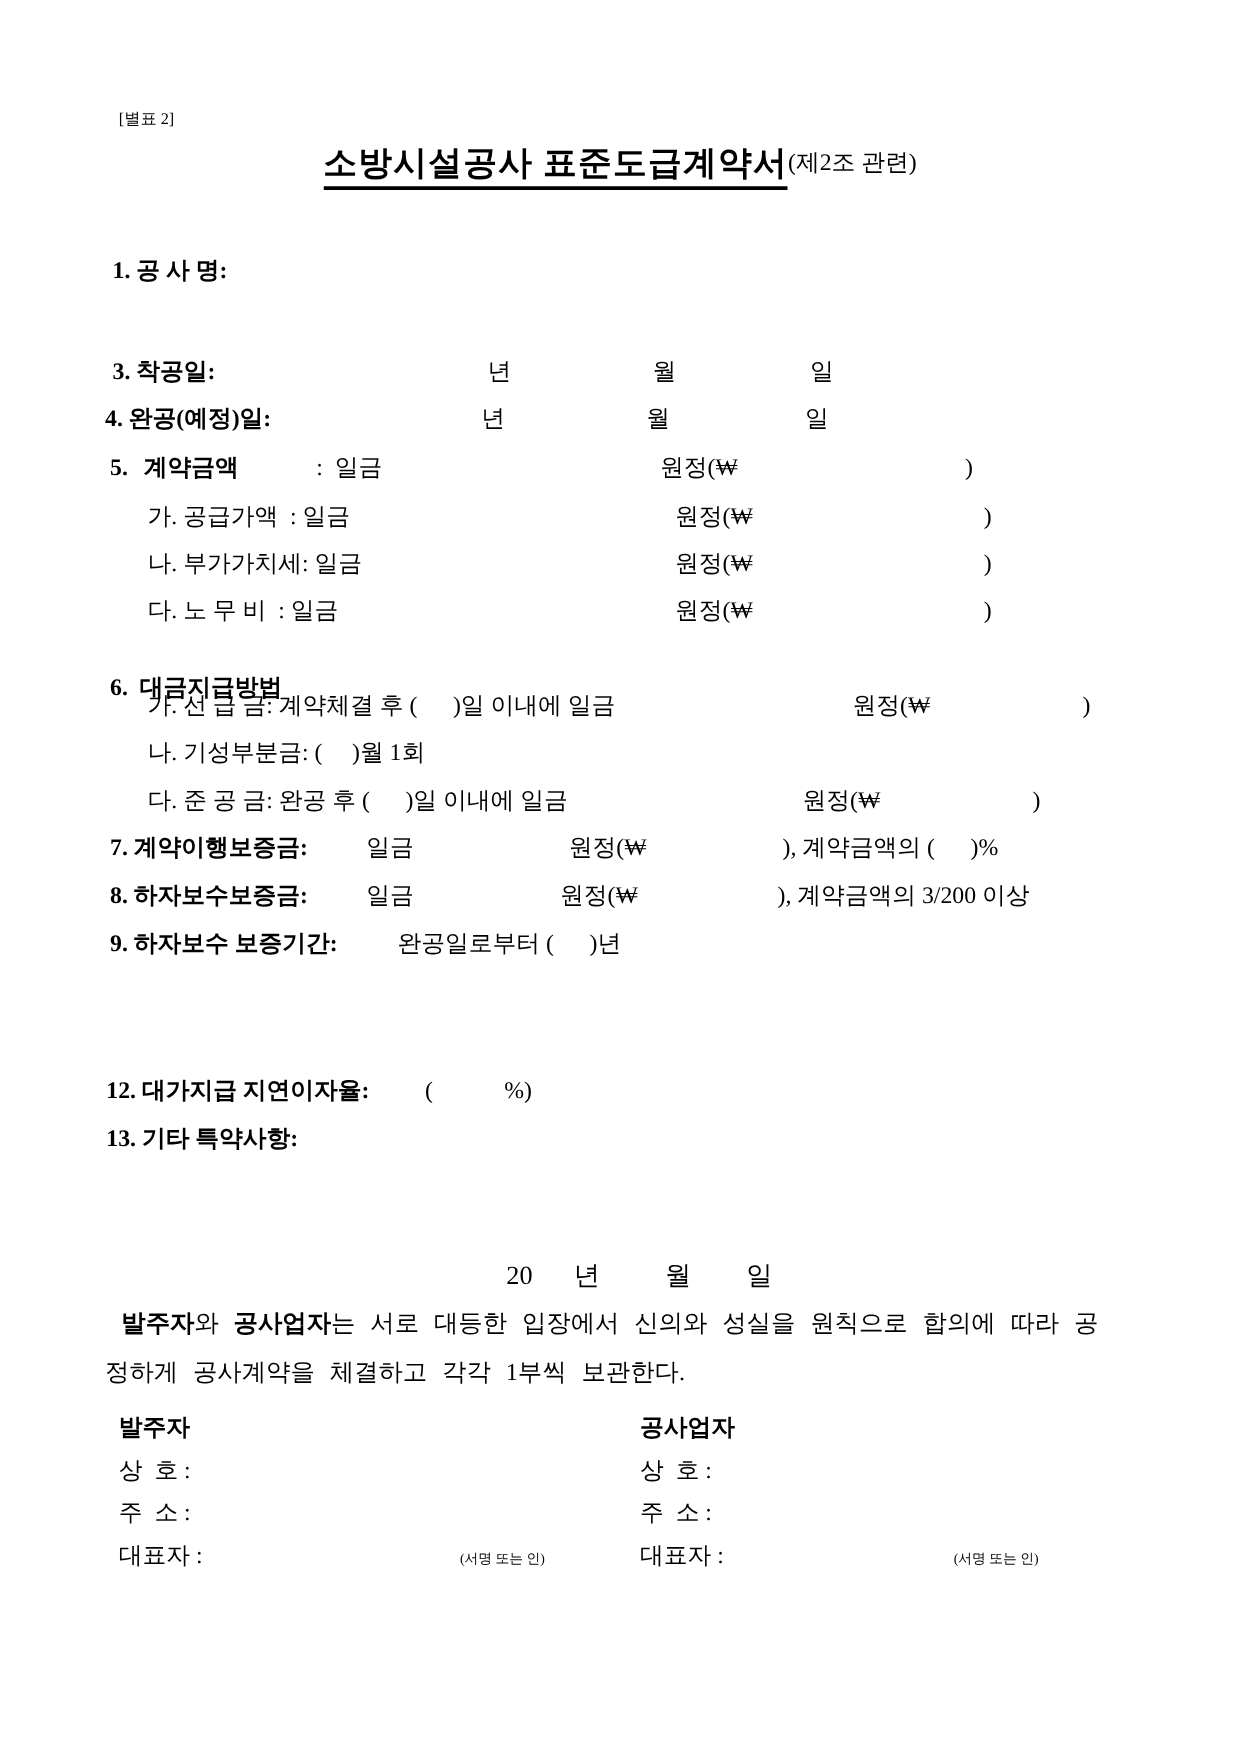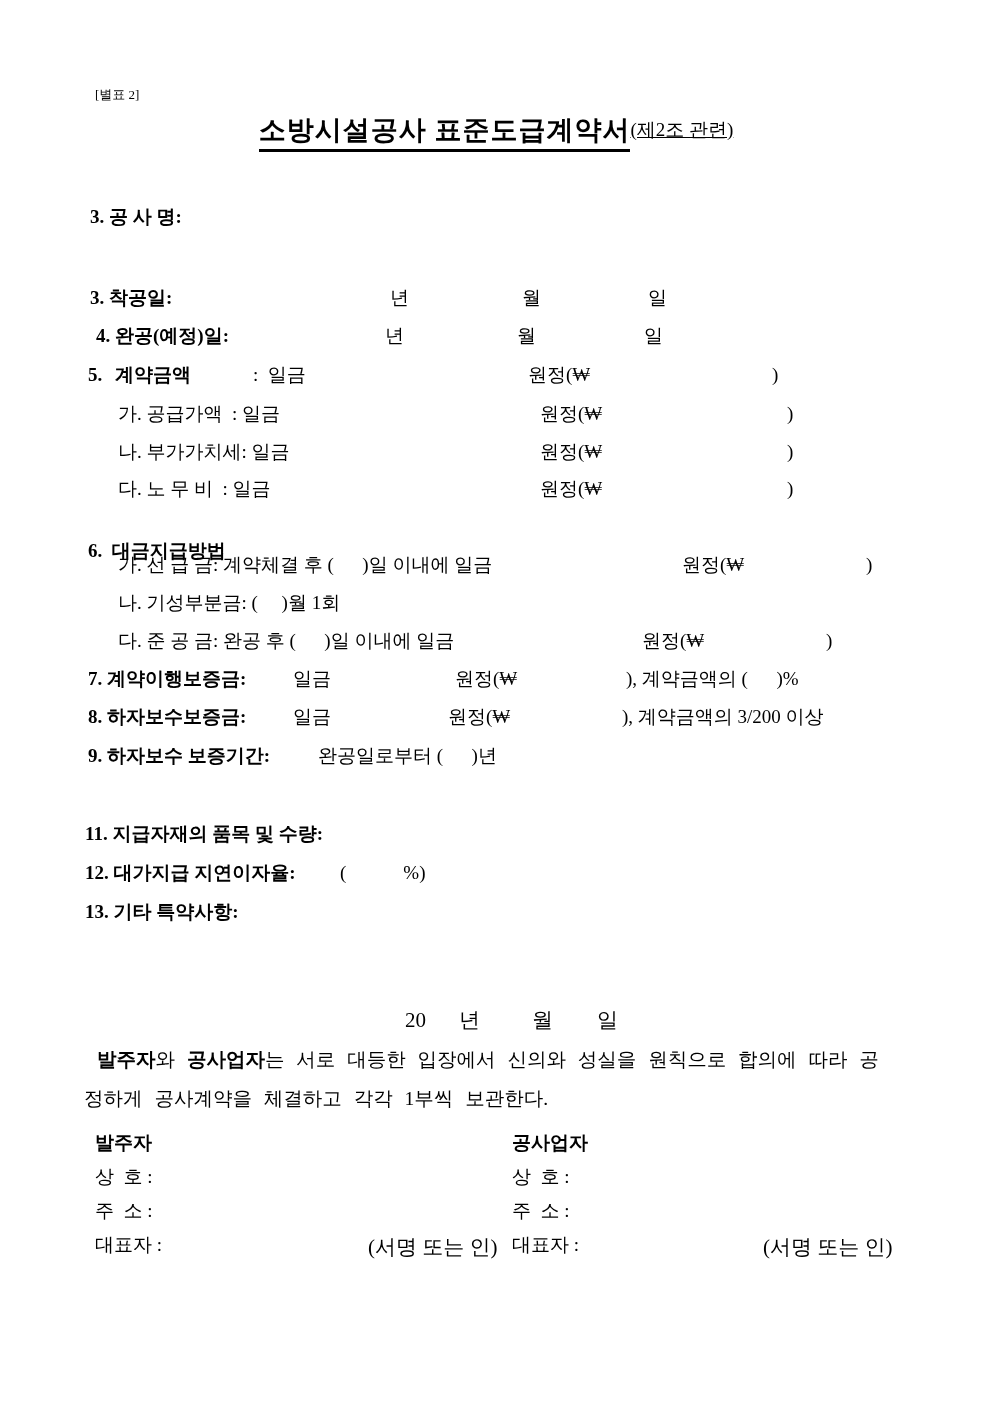--- a/index.html
+++ b/index.html
@@ -12,47 +12,47 @@
   .page{position:absolute;inset:0;background:#fff;}
   .line{position:absolute;left:0;width:992px;height:26px;font-size:19px;line-height:24px;}
   .seg{position:absolute;white-space:pre;top:0;}
   .b{font-weight:bold;}
   .annex{position:absolute;left:95px;top:86px;font-size:13px;}
   .title-row{position:absolute;left:0;top:112px;width:992px;text-align:center;white-space:pre;}
   .title-main{
     font-size:27px;font-weight:bold;letter-spacing:1px;
     border-bottom:3px solid #000;padding-bottom:1px;display:inline-block;
   }
-  .title-note{font-size:19px;vertical-align:3px;text-decoration:underline;}
+  .title-note{font-size:19px;vertical-align:3px;}
   .para{position:absolute;font-size:19.5px;line-height:26px;white-space:pre;word-spacing:7px;}
-  .small{font-size:21px;text-align:center;}
+  .small{font-size:11px;text-align:center;}
 </style>
 </head>
 <body>
 
 <div class="page">
 
   <div class="annex">[별표 2]</div>
 
   <div class="title-row"><span class="title-main">소방시설공사 표준도급계약서</span><span class="title-note">(제2조 관련)</span></div>
 
   <div class="line" style="top:205px">
-    <span class="seg b" style="left:90px">3. 공 사 명:</span>
+    <span class="seg b" style="left:90px">1. 공 사 명:</span>
   </div>
 
 
   <div class="line" style="top:286px">
     <span class="seg b" style="left:90px">3. 착공일:</span>
     <span class="seg" style="left:390px">년</span>
     <span class="seg" style="left:522px">월</span>
     <span class="seg" style="left:648px">일</span>
   </div>
 
   <div class="line" style="top:324px">
-    <span class="seg b" style="left:96px">4. 완공(예정)일:</span>
+    <span class="seg b" style="left:84px">4. 완공(예정)일:</span>
     <span class="seg" style="left:385px">년</span>
     <span class="seg" style="left:517px">월</span>
     <span class="seg" style="left:644px">일</span>
   </div>
 
   <div class="line" style="top:363px">
     <span class="seg b" style="left:88px">5.</span>
     <span class="seg b" style="left:115px">계약금액</span>
     <span class="seg" style="left:253px">:  일금</span>
     <span class="seg" style="left:528px">원정(₩</span>
@@ -110,23 +110,20 @@
     <span class="seg" style="left:448px">원정(₩</span>
     <span class="seg" style="left:622px">), 계약금액의 3/200 이상</span>
   </div>
 
   <div class="line" style="top:744px">
     <span class="seg b" style="left:88px">9. 하자보수 보증기간:</span>
     <span class="seg" style="left:318px">완공일로부터 (      )년</span>
   </div>
 
 
-  <div class="line" style="top:822px">
-    <span class="seg b" style="left:85px">11. 지급자재의 품목 및 수량:</span>
-  </div>
 
   <div class="line" style="top:861px">
     <span class="seg b" style="left:85px">12. 대가지급 지연이자율:</span>
     <span class="seg" style="left:340px">(            %)</span>
   </div>
 
   <div class="line" style="top:900px">
     <span class="seg b" style="left:85px">13. 기타 특약사항:</span>
   </div>
 

